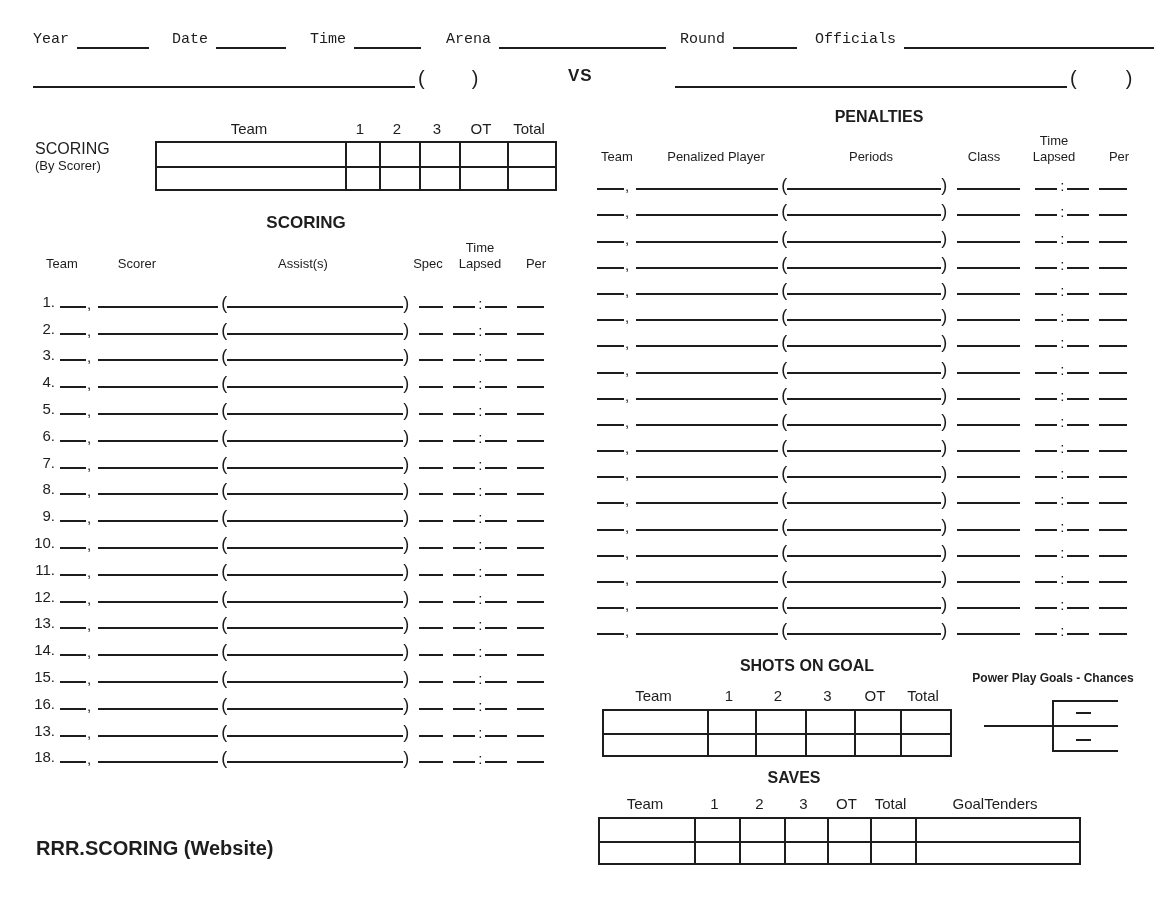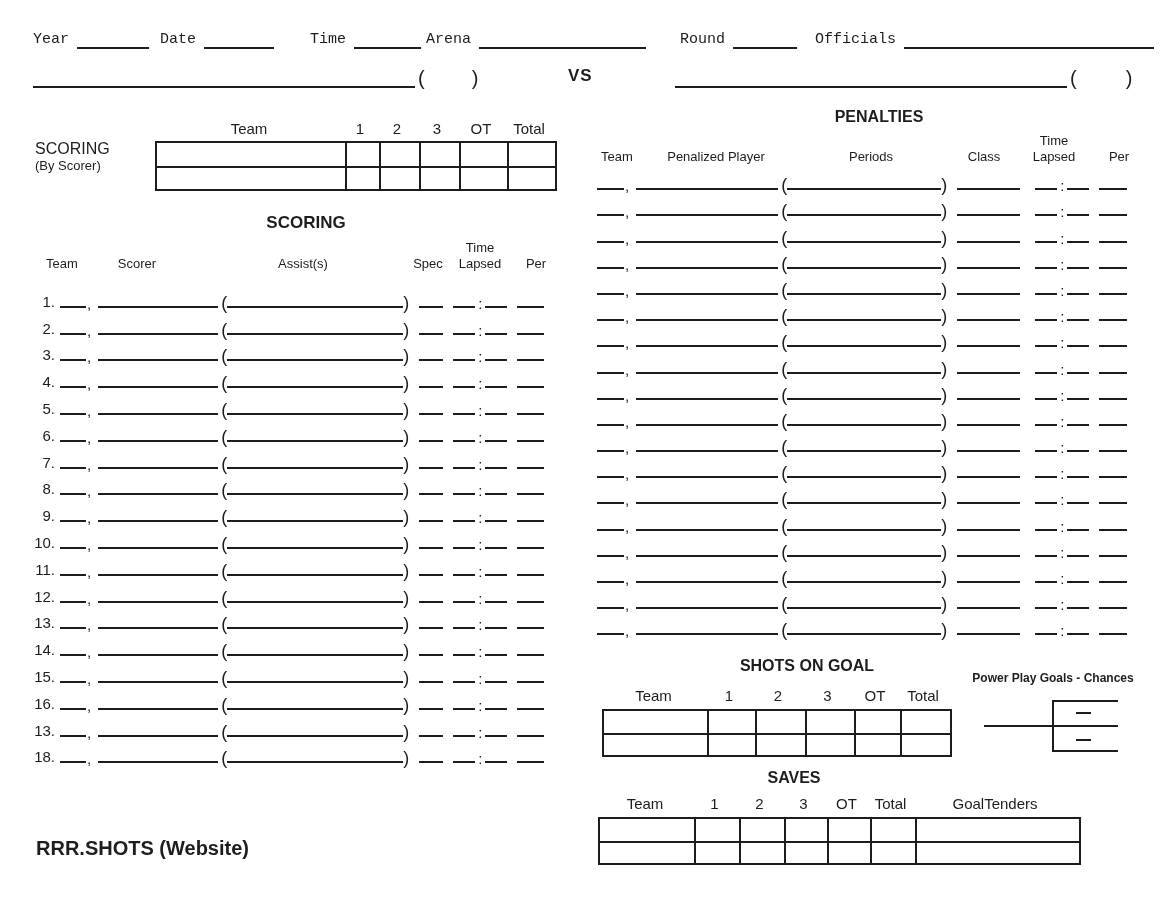--- a/index.html
+++ b/index.html
@@ -89,29 +89,29 @@
 </style>
 </head>
 <body>
 
 <div class="page">
 
   <div class="fgroup" style="left:33px">
     <span class="flabel">Year</span>
     <span class="blank" style="width:72px"></span>
   </div>
-  <div class="fgroup" style="left:160px">
+  <div class="fgroup" style="left:172px">
     <span class="flabel">Date</span>
     <span class="blank" style="width:70px"></span>
   </div>
   <div class="fgroup" style="left:310px">
     <span class="flabel">Time</span>
     <span class="blank" style="width:67px"></span>
   </div>
-  <div class="fgroup" style="left:426px">
+  <div class="fgroup" style="left:446px">
     <span class="flabel">Arena</span>
     <span class="blank" style="width:167px"></span>
   </div>
   <div class="fgroup" style="left:680px">
     <span class="flabel">Round</span>
     <span class="blank" style="width:64px"></span>
   </div>
   <div class="fgroup" style="left:815px">
     <span class="flabel">Officials</span>
     <span class="blank" style="width:250px"></span>
@@ -717,16 +717,16 @@
       <div class="gcell bt"></div>
       <div class="gcell bl bt"></div>
       <div class="gcell bl bt"></div>
       <div class="gcell bl bt"></div>
       <div class="gcell bl bt"></div>
       <div class="gcell bl bt"></div>
       <div class="gcell bl bt"></div>
     </div>
 
   <div class="footer">
-    <span>RRR.SHOTS (Website)</span>
+    <span>RRR.SCORING (Website)</span>
   </div>
 
 </div>
 
 </body></html>

